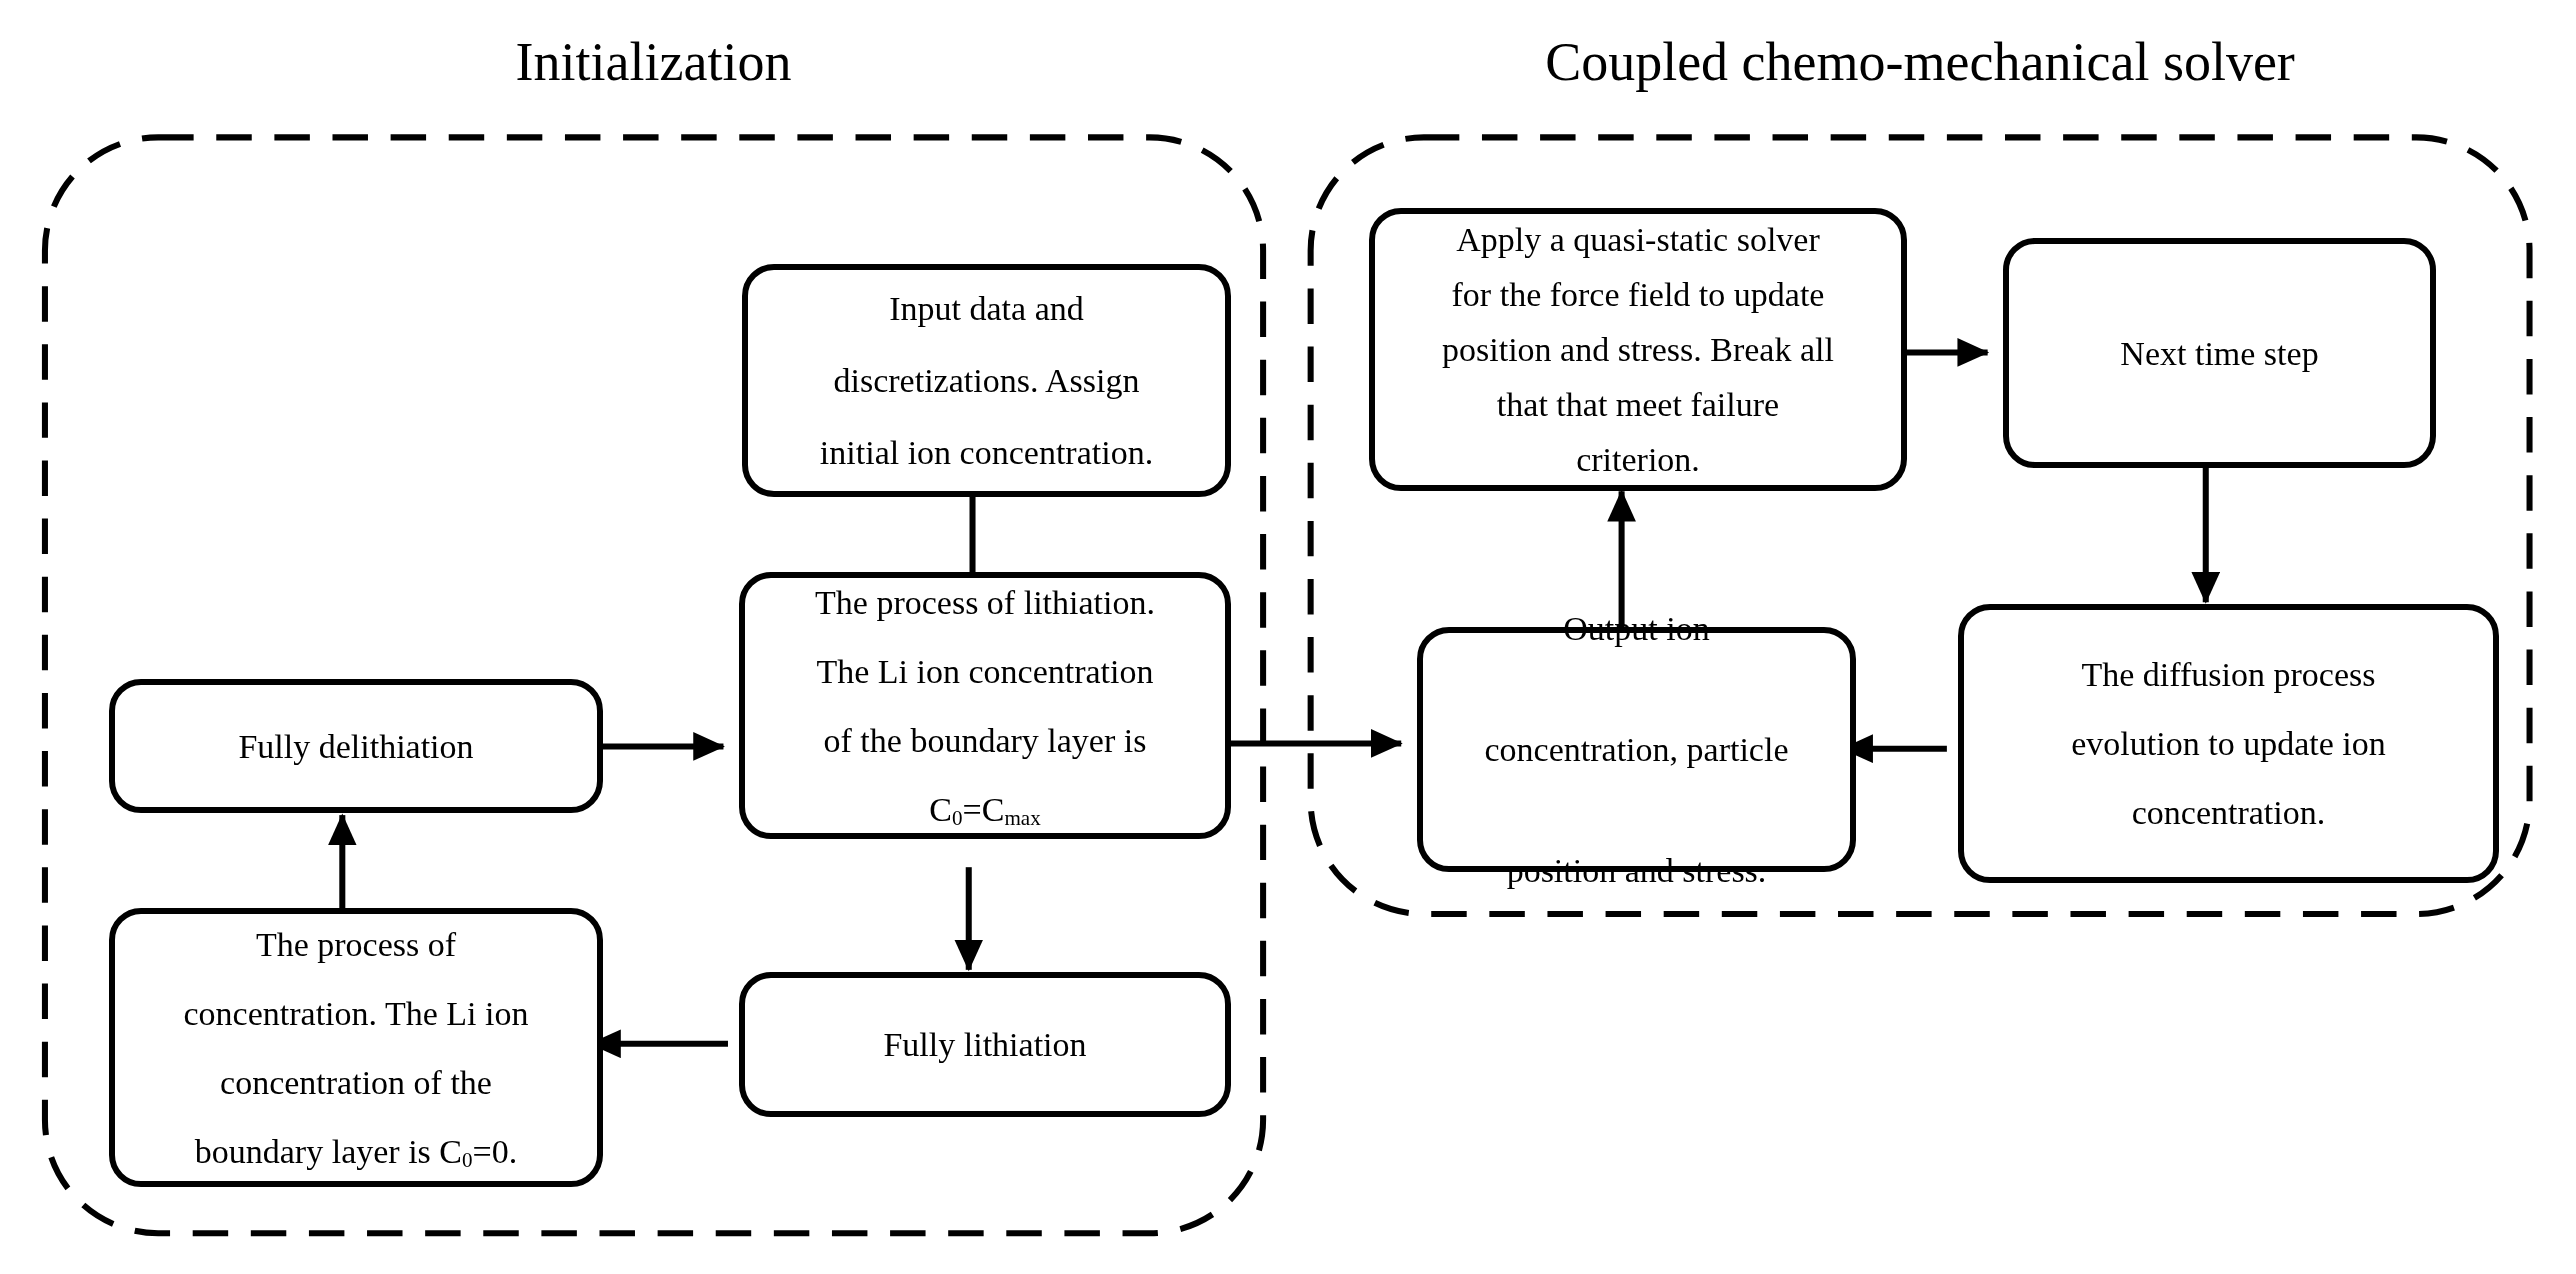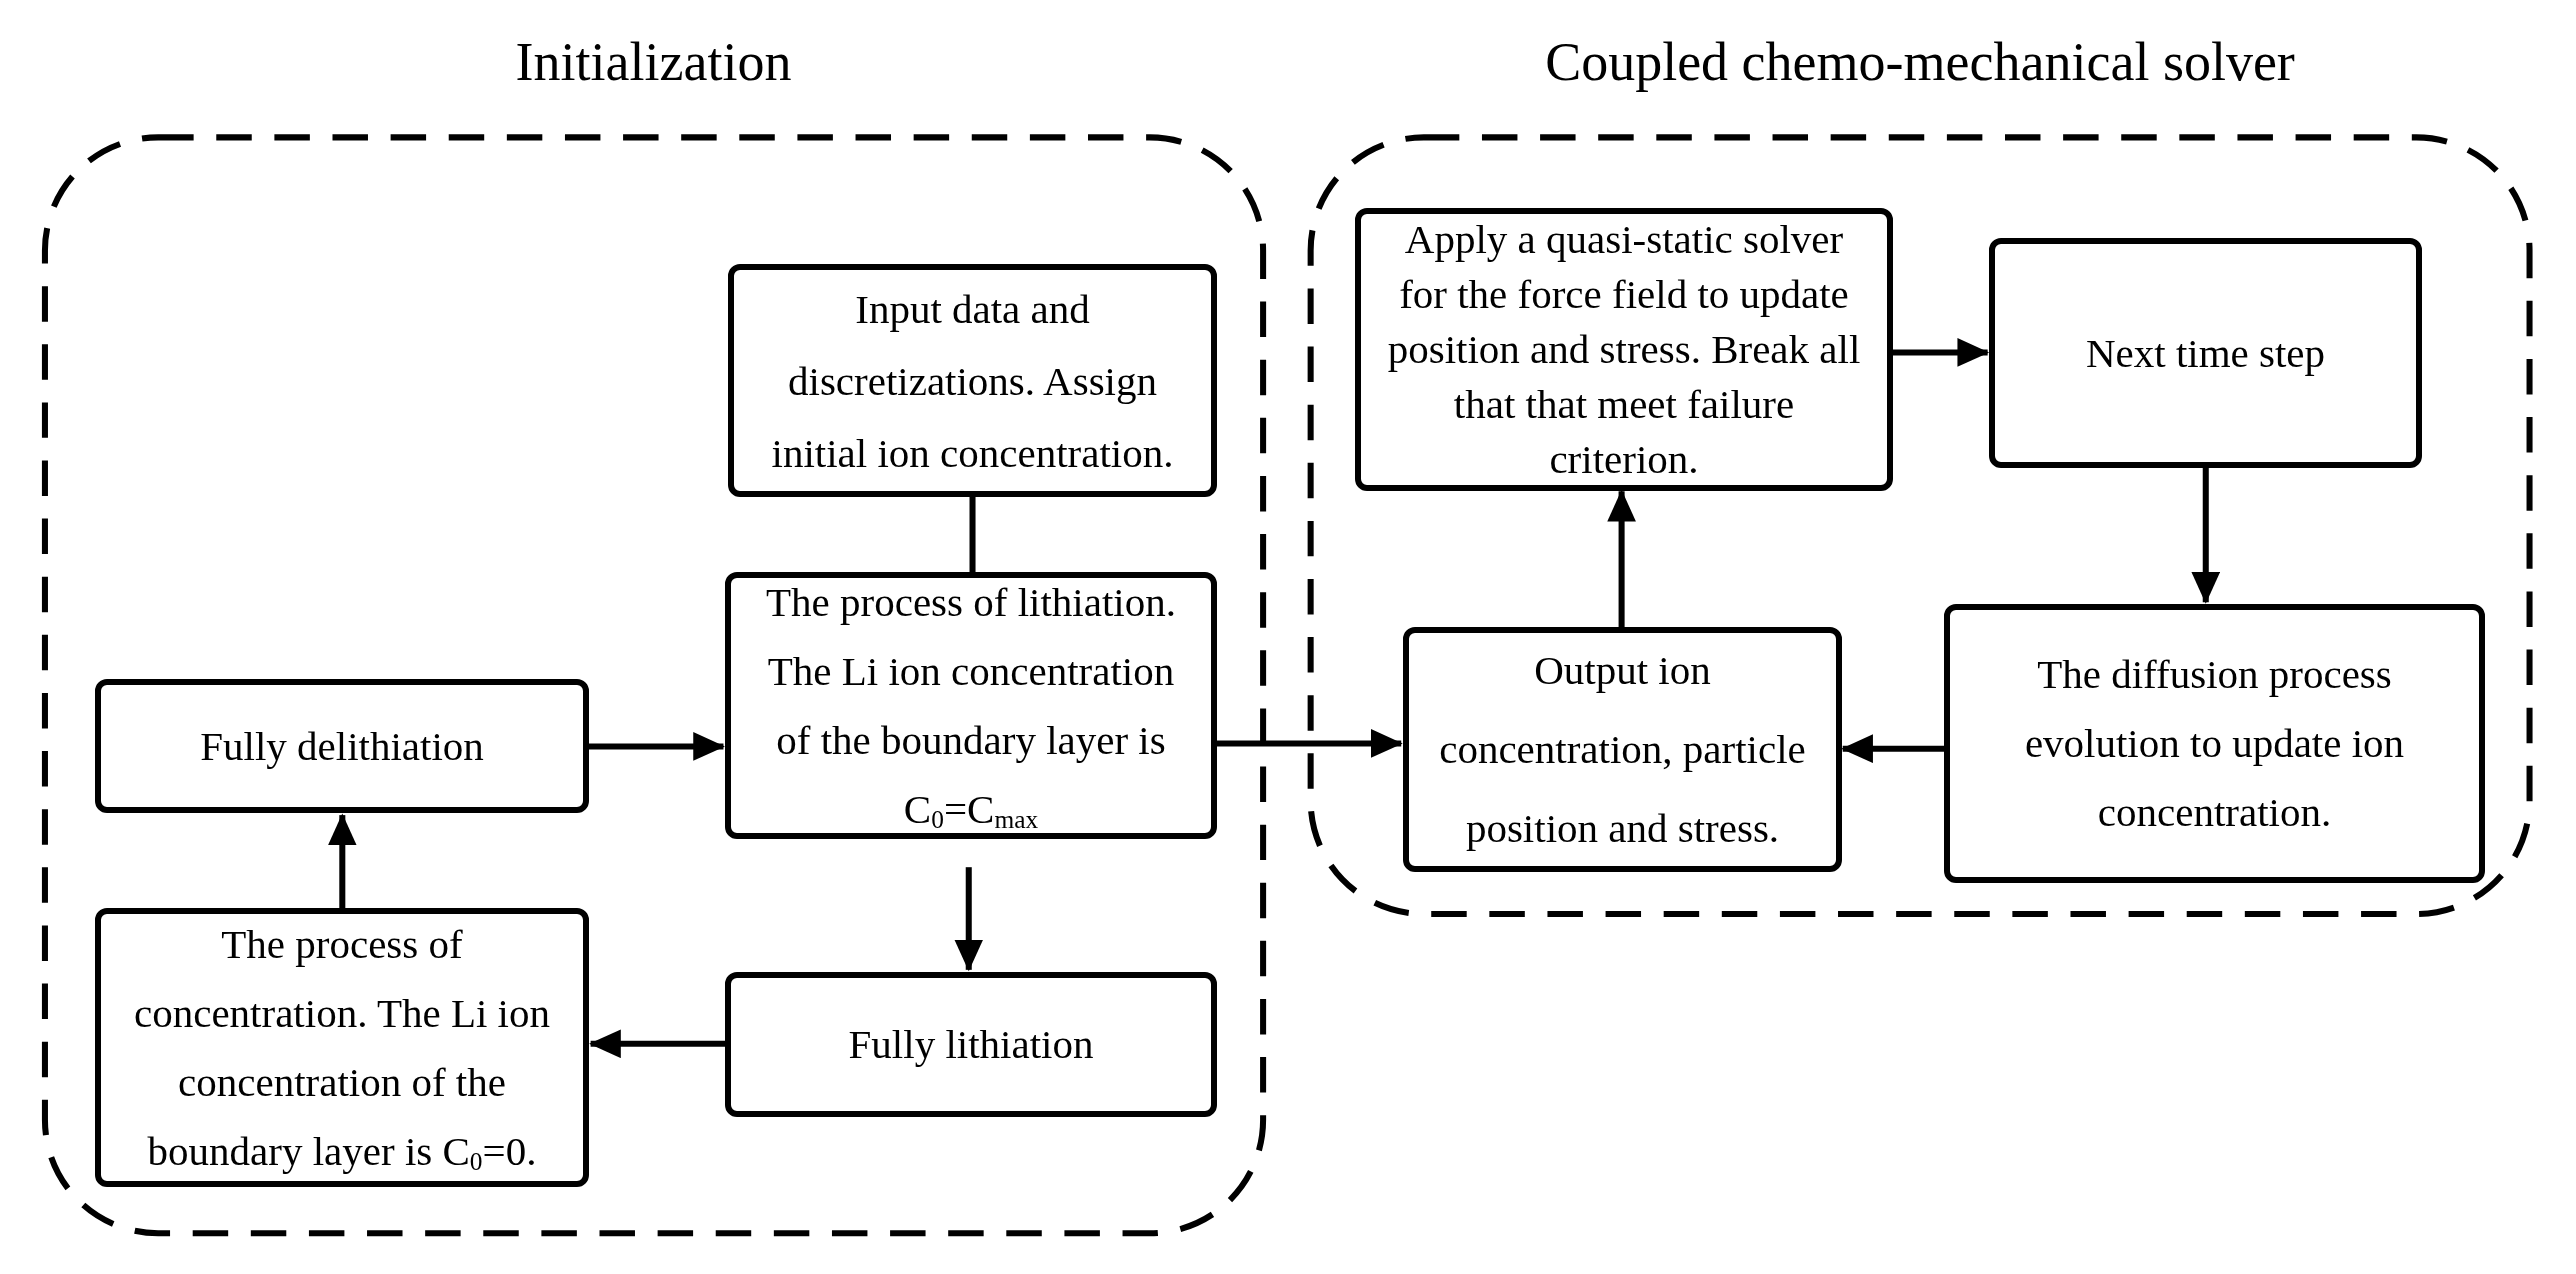--- a/index.html
+++ b/index.html
@@ -26,35 +26,36 @@
     position: absolute;
     text-align: center;
     font-size: 54px;
     line-height: 60px;
     white-space: nowrap;
   }
   .node {
     position: absolute;
     box-sizing: border-box;
     border: 6px solid #000000;
-    border-radius: 12px;
+    border-radius: 32px;
     background: #ffffff;
     display: flex;
     flex-direction: column;
     align-items: center;
     justify-content: center;
     text-align: center;
-    font-size: 41px;
+    font-size: 34px;
     line-height: 69px;
     padding: 0 7.5px;
+    margin-left: 14px;
   }
   .node .tline { white-space: nowrap; }
   .lh-input  { line-height: 72px; }
   .lh-apply  { line-height: 55px; }
-  .lh-output { line-height: 79px; }
+  .lh-output { line-height: 79px; gap: 42px; }
   .node sub {
     font-size: 0.62em;
     line-height: 0;
     vertical-align: baseline;
     position: relative;
     top: 0.22em;
   }
 </style>
 </head>
 <body>

